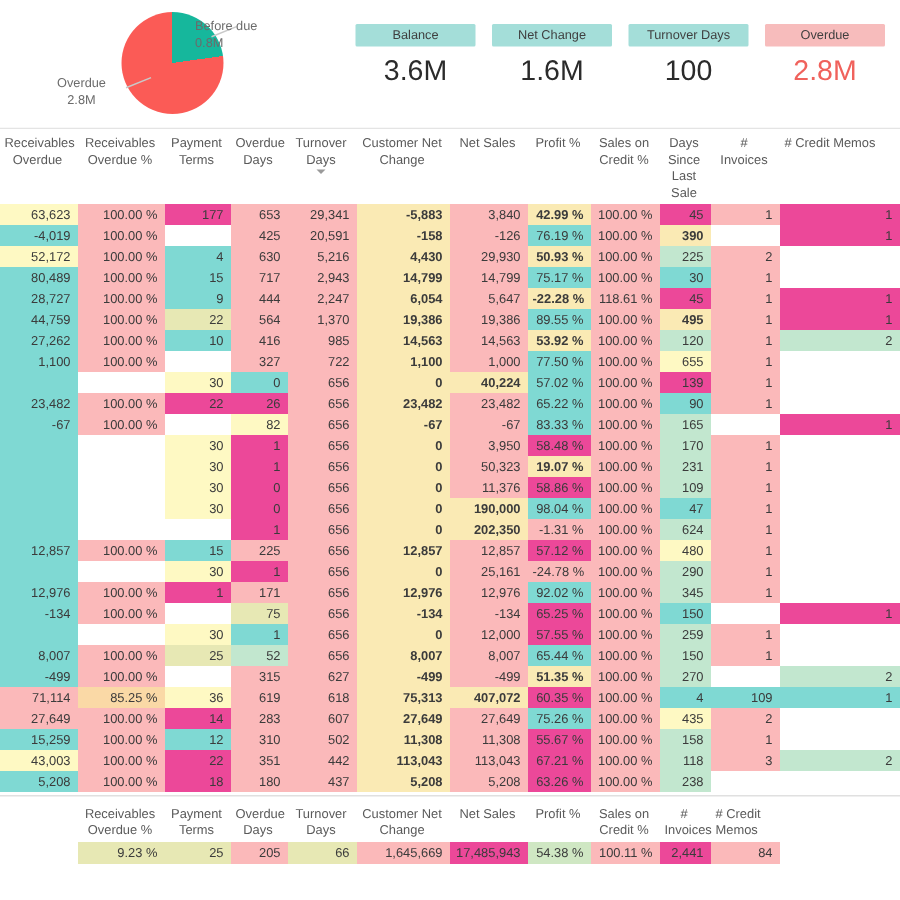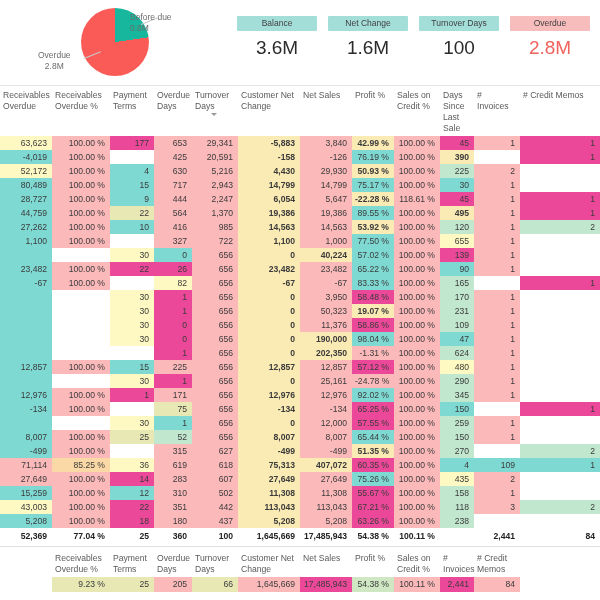--- a/index.html
+++ b/index.html
@@ -48,21 +48,21 @@
   }
   .kpi-val.red { color:#f0625c; }
 
   
   .divider { height:1px; background:#e4e4e4; width:600px; }
 
   .matrix { width:600px; }
   table { border-collapse:collapse; width:600px; table-layout:fixed; }
   th {
     font-weight:400; font-size:8.6px; color:#5a5a5a;
-    text-align:left; vertical-align:top;
+    text-align:center; vertical-align:top;
     padding:4px 5px 2px 3px; line-height:11px;
     background:#ffffff;
   }
   th.l { text-align:left; }
   td {
     font-size:8.6px; text-align:right; color:#3b3b3b;
     padding:0 5px 0 3px; height:14px; line-height:14px;
     white-space:nowrap; overflow:hidden;
   }
   tr.total td { font-weight:bold; background:#ffffff; color:#232323; height:16px; line-height:16px;}
@@ -553,34 +553,20 @@
           <td class="c-pink">180</td>
           <td class="c-pink">437</td>
           <td class="c-yel2">5,208</td>
           <td class="c-pink">5,208</td>
           <td class="c-teal2">63.26 %</td>
           <td class="c-pink">100.00 %</td>
           <td class="c-mint">238</td>
           <td class="c-none"></td>
           <td class="c-none"></td>
         </tr>
-        <tr class="total">
-          <td>52,369</td>
-          <td>77.04 %</td>
-          <td>25</td>
-          <td>360</td>
-          <td>100</td>
-          <td>1,645,669</td>
-          <td>17,485,943</td>
-          <td>54.38 %</td>
-          <td>100.11 %</td>
-          <td></td>
-          <td>2,441</td>
-          <td>84</td>
-        </tr>
       </tbody>
   </table>
 </div>
 
 <div class="bottom-sep"></div>
 
 <div class="matrix mini">
   <table>
     <colgroup>
       <col style="width:52px">

